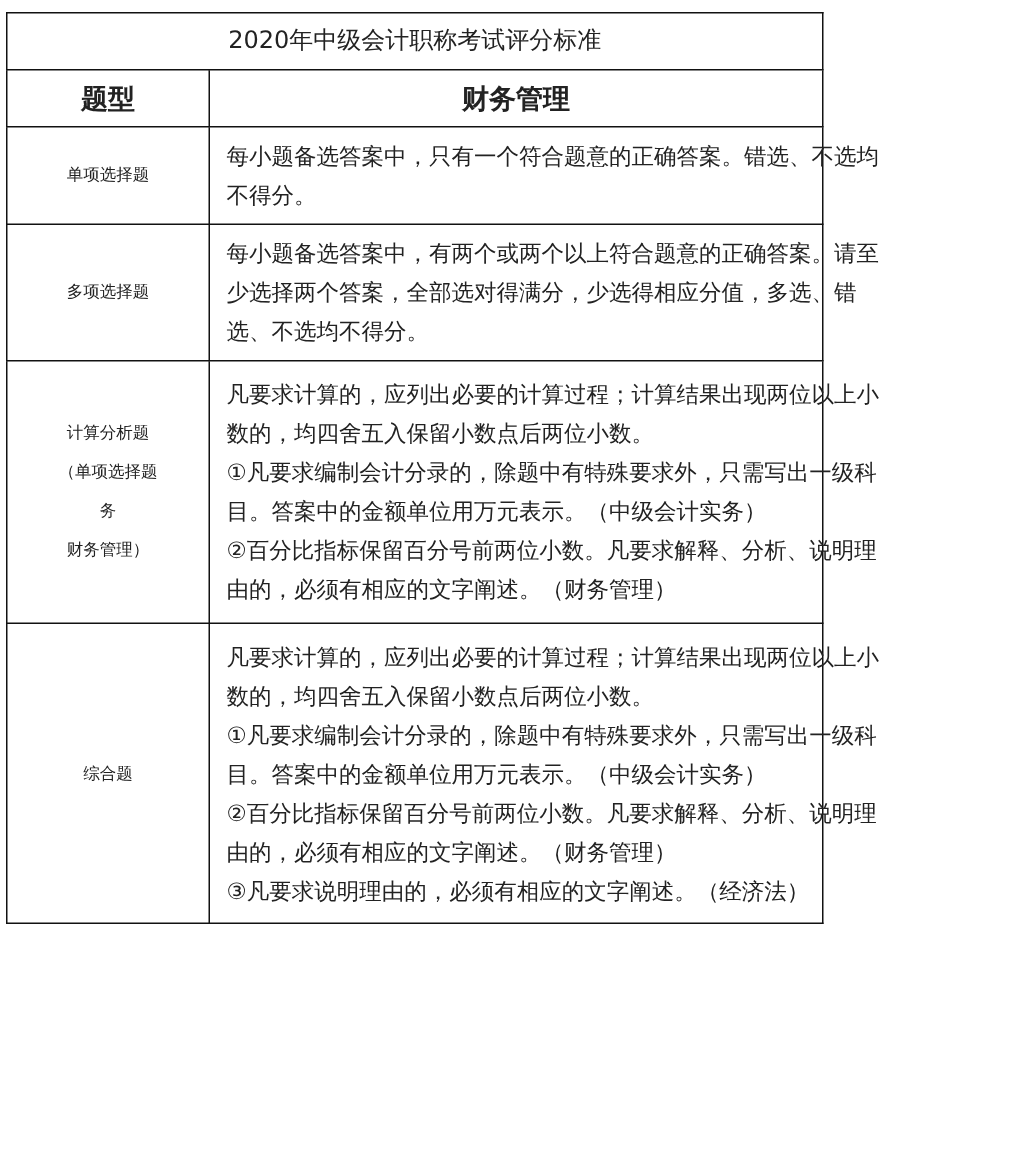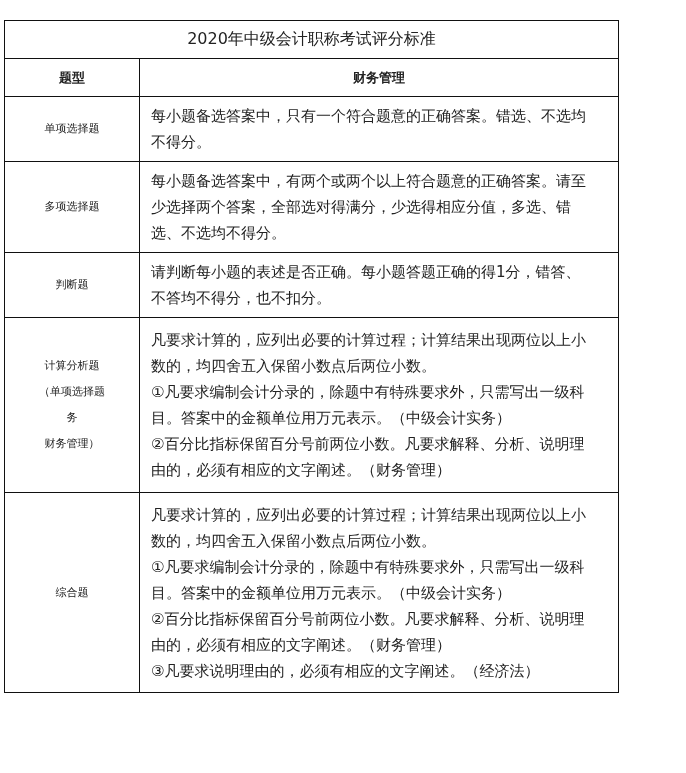--- a/index.html
+++ b/index.html
@@ -1,21 +1,21 @@
 <!DOCTYPE html>
 <html><head>
 <meta charset="utf-8">
 <style>
   html, body { margin:0; padding:0; background:#ffffff; }
   body { width:686px; height:773px; position:relative; overflow:hidden;
          font-family:"DejaVu Sans","Liberation Sans",sans-serif; color:#222; }
-  table { position:absolute; left:4px; top:20px; width:615px; border-collapse:collapse; table-layout:fixed; }
+  table { position:absolute; left:4px; top:8px; width:545px; border-collapse:collapse; table-layout:fixed; }
   td, th { border:1px solid #111; padding:0; }
   .title-cell { height:37px; text-align:center; font-size:16px; font-weight:normal; }
-  .head-cell { height:37px; text-align:center; font-size:13px; font-weight:bold; }
+  .head-cell { height:37px; text-align:center; font-size:18px; font-weight:bold; }
   .type-cell { text-align:center; font-size:11px; line-height:26px; vertical-align:middle; }
   .std-cell { font-size:15px; line-height:26px; padding:6px 8px 6px 11px; vertical-align:middle; text-align:left;margin-top:24px; }
   .line { display:block; white-space:nowrap; }
   .col1 { width:135px; }
 </style>
 </head>
 <body>
 
 <table>
   <colgroup>
@@ -42,29 +42,20 @@
   <tr style="height:91px">
     <td class="type-cell">
       <span class="line">多项选择题</span>
     </td>
     <td class="std-cell">
       <span class="line">每小题备选答案中，有两个或两个以上符合题意的正确答案。请至</span>
       <span class="line">少选择两个答案，全部选对得满分，少选得相应分值，多选、错</span>
       <span class="line">选、不选均不得分。</span>
     </td>
   </tr>
-  <tr style="height:64px">
-    <td class="type-cell">
-      <span class="line">判断题</span>
-    </td>
-    <td class="std-cell">
-      <span class="line">请判断每小题的表述是否正确。每小题答题正确的得1分，错答、</span>
-      <span class="line">不答均不得分，也不扣分。</span>
-    </td>
-  </tr>
   <tr style="height:175px">
     <td class="type-cell">
       <span class="line">计算分析题</span>
       <span class="line">（单项选择题</span>
       <span class="line">务</span>
       <span class="line">财务管理）</span>
     </td>
     <td class="std-cell">
       <span class="line">凡要求计算的，应列出必要的计算过程；计算结果出现两位以上小</span>
       <span class="line">数的，均四舍五入保留小数点后两位小数。</span>

